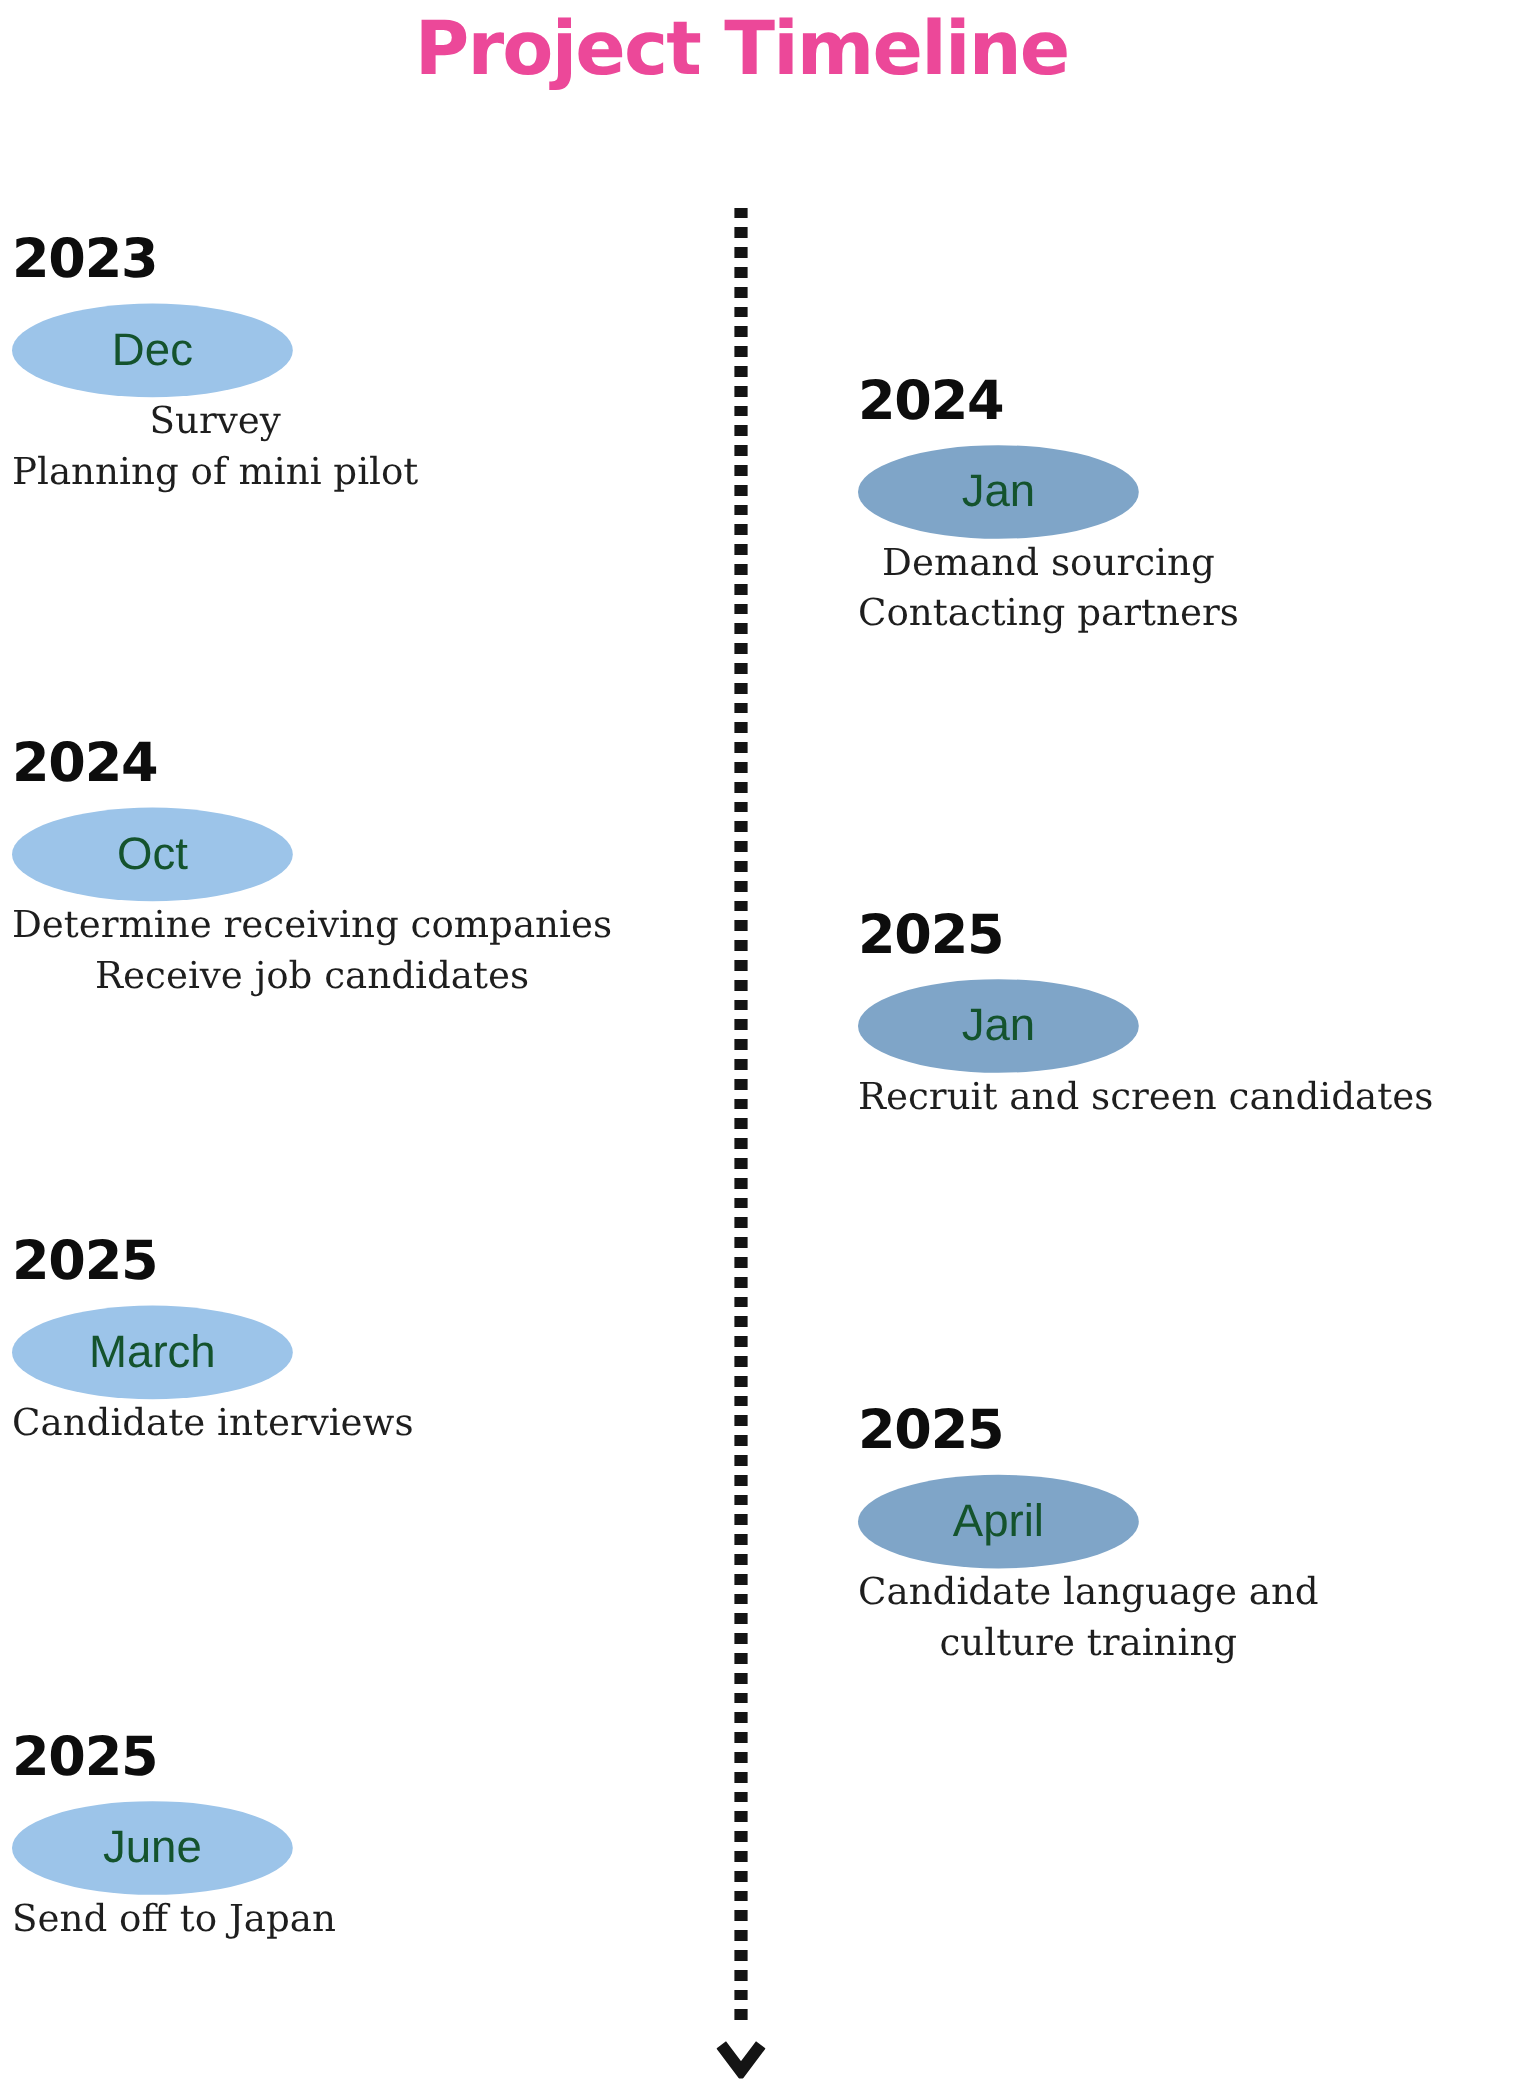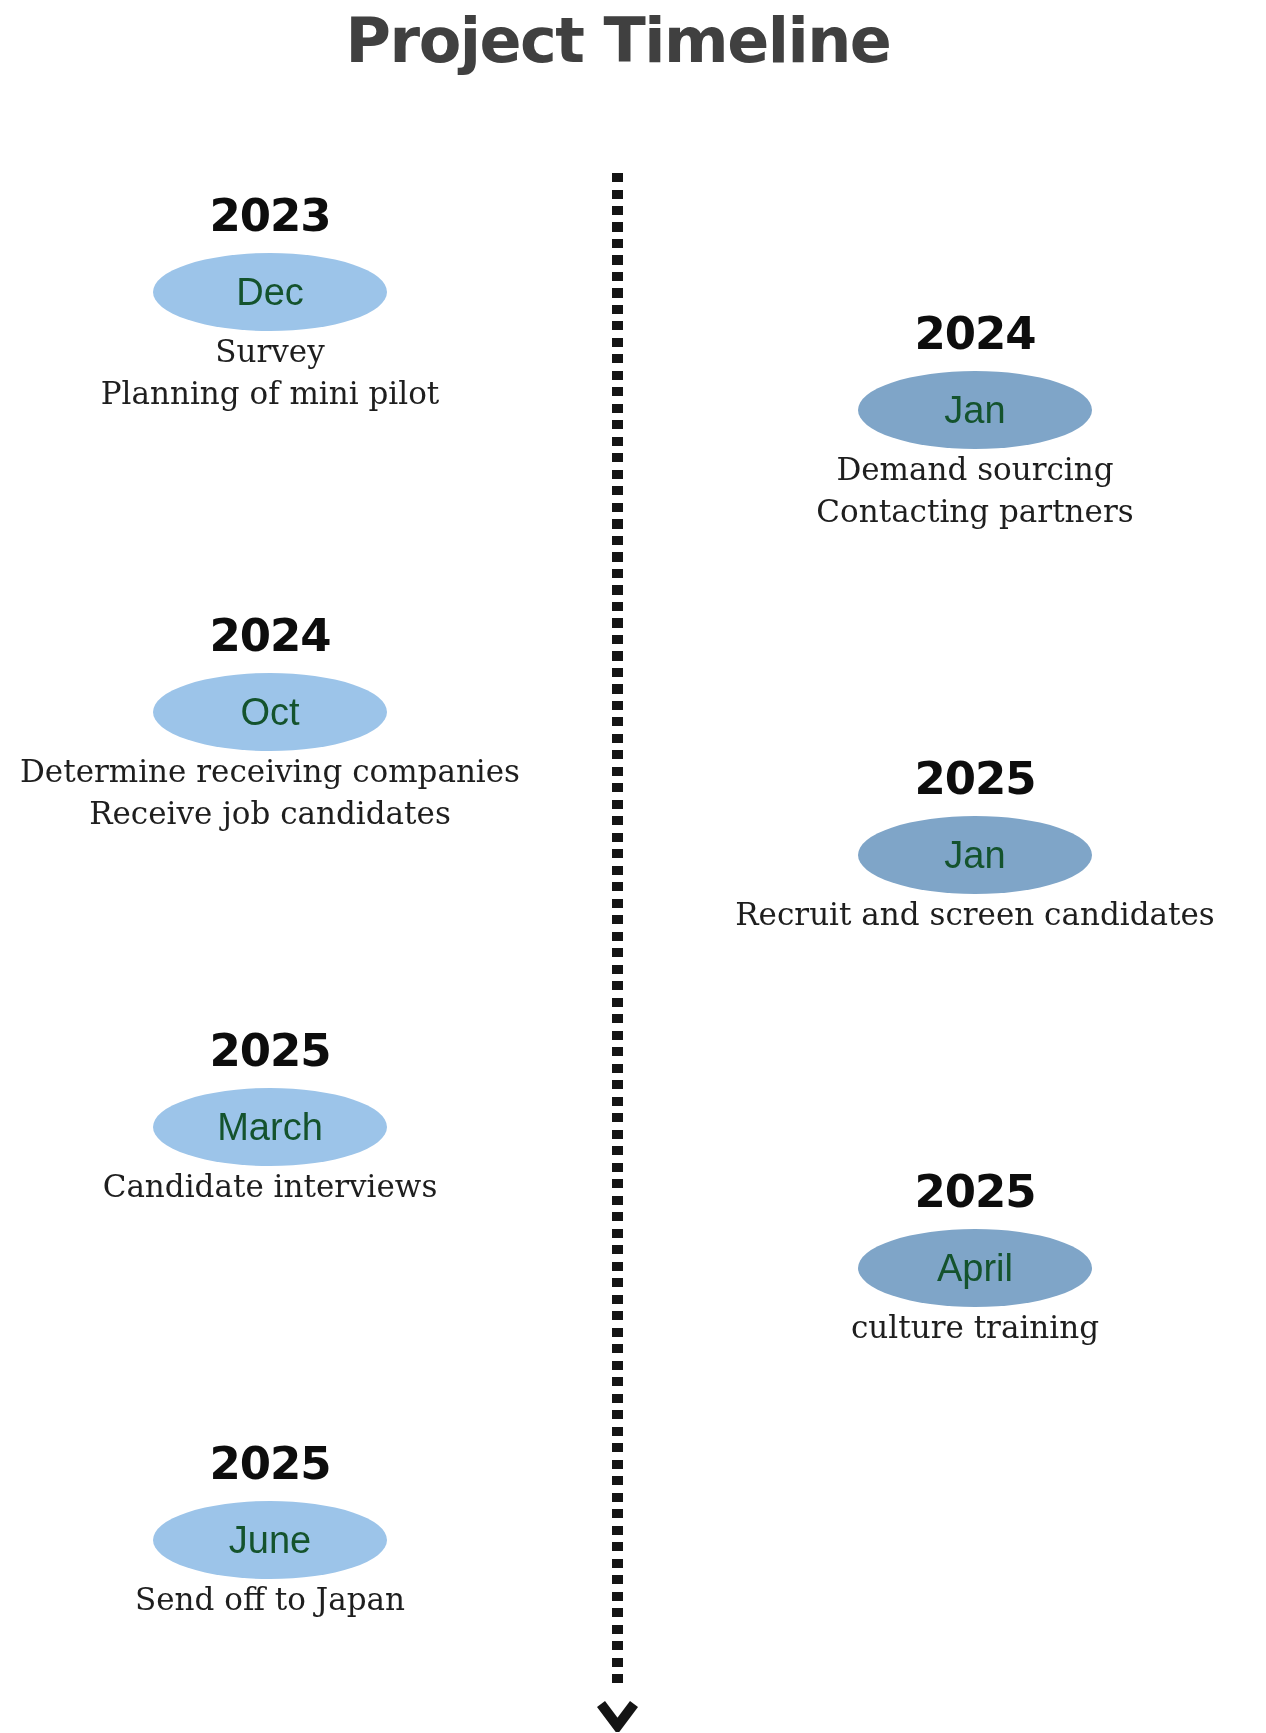--- a/index.html
+++ b/index.html
@@ -9,39 +9,39 @@
     background:#fff;
     overflow:hidden;
     font-family:"DejaVu Sans", sans-serif;
   }
   .title{
     position:absolute;
     top:8px;left:0;width:1236px;
     text-align:center;
     font:800 62px/1.05 "DejaVu Sans", sans-serif;
     letter-spacing:-1.5px;
-    color:#404040;
+    color:#ec4899;
   }
   .midline{
     position:absolute;
     left:612px;top:173px;
     width:11px;height:1515px;
     background:repeating-linear-gradient(to bottom,
       var(--line-color) 0px, var(--line-color) 9px,
       transparent 9px, transparent 16.5px);
   }
   .arrowhead{
     position:absolute;
     left:597px;top:1688px;
   }
   .entry{
     position:absolute;
     display:flex;
     flex-direction:column;
-    align-items:center;
+    align-items:flex-start;
   }
   .entry.left{left:10px;width:520px;}
   .entry.right{left:715px;width:520px;}
   .year{
     font:800 45px/1 "DejaVu Sans", sans-serif;
     color:#0d0d0d;
     letter-spacing:-1px;
   }
   .pill{
     margin-top:15px;
@@ -134,17 +134,18 @@
       <div>Recruit and screen candidates</div>
     </div>
   </div>
 
   <div class="entry right" style="top:1169px">
     <div class="year">2025</div>
     <div class="pill dark">
       <span>April</span>
     </div>
     <div class="desc">
+      <div>Candidate language and</div>
       <div>culture training</div>
     </div>
   </div>
 
 </div>
 
 </body></html>

